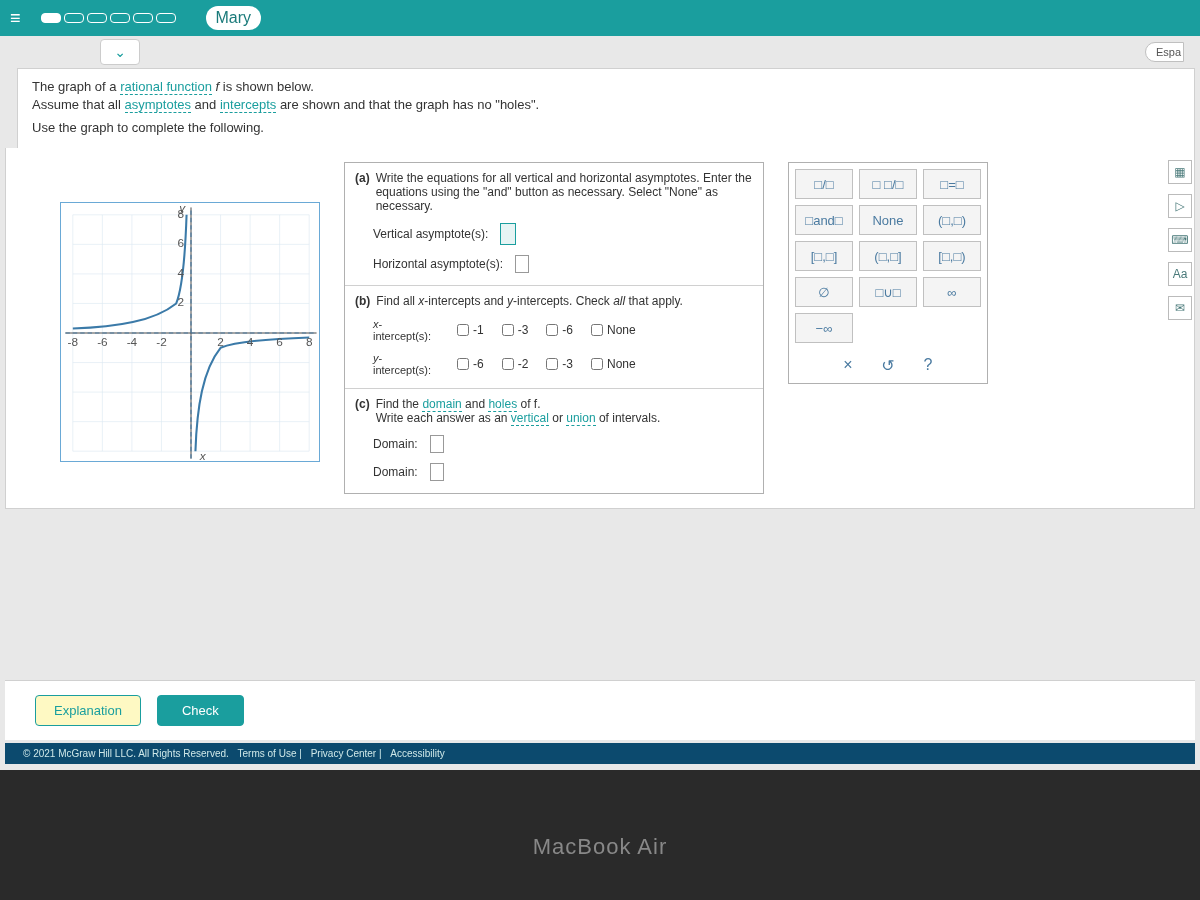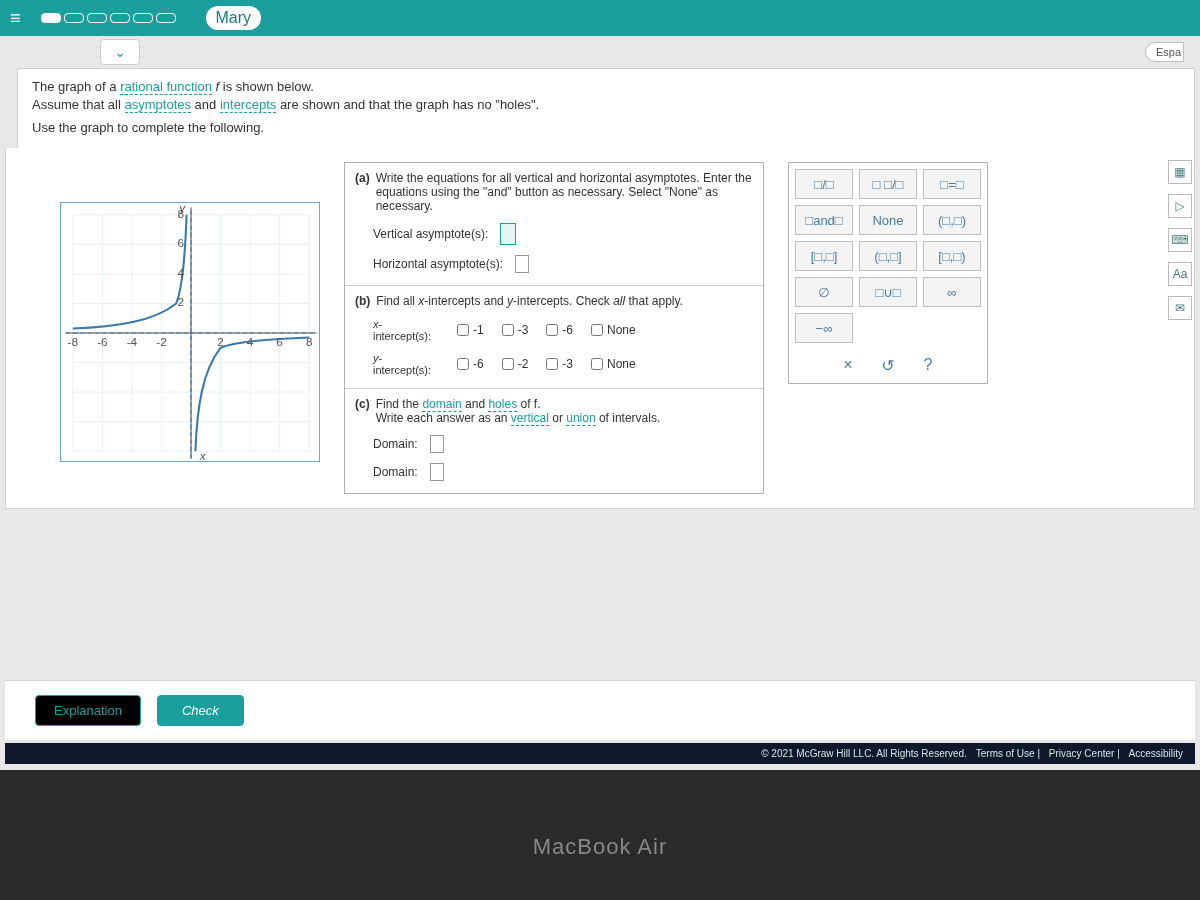--- a/index.html
+++ b/index.html
@@ -159,46 +159,44 @@
   background: #fff;
   border-top: 1px solid #d0d0d0;
   height: 60px;
   display: flex;
   align-items: center;
   padding: 0 30px;
   gap: 16px;
 }
 .btn-outline {
   border: 1px solid #1a9e9e;
-  background: #000000;
+  background: #fef9c3;
   color: #1a9e9e;
   padding: 7px 18px;
   border-radius: 4px;
   font-size: 13px;
   cursor: pointer;
 }
 .btn-fill {
   border: 1px solid #1a9e9e;
   background: #1a9e9e;
   color: #fff;
   padding: 7px 24px;
   border-radius: 4px;
   font-size: 13px;
   cursor: pointer;
-  font-style: italic;
 }
 .copyright-bar {
   position: absolute;
   bottom: 6px;
   left: 5px; right: 5px;
-  background: #0f172a;
+  background: #0c4a6e;
   color: #cfe8e8;
   font-size: 10px;
   padding: 5px 12px;
-  text-align: right;
 }
 .copyright-bar span { margin-left: 6px; }
 .below-bezel {
   position: absolute;
   bottom: 40px;
   width: 100%;
   text-align: center;
   color: #888;
   font-size: 22px;
   font-weight: 300;

